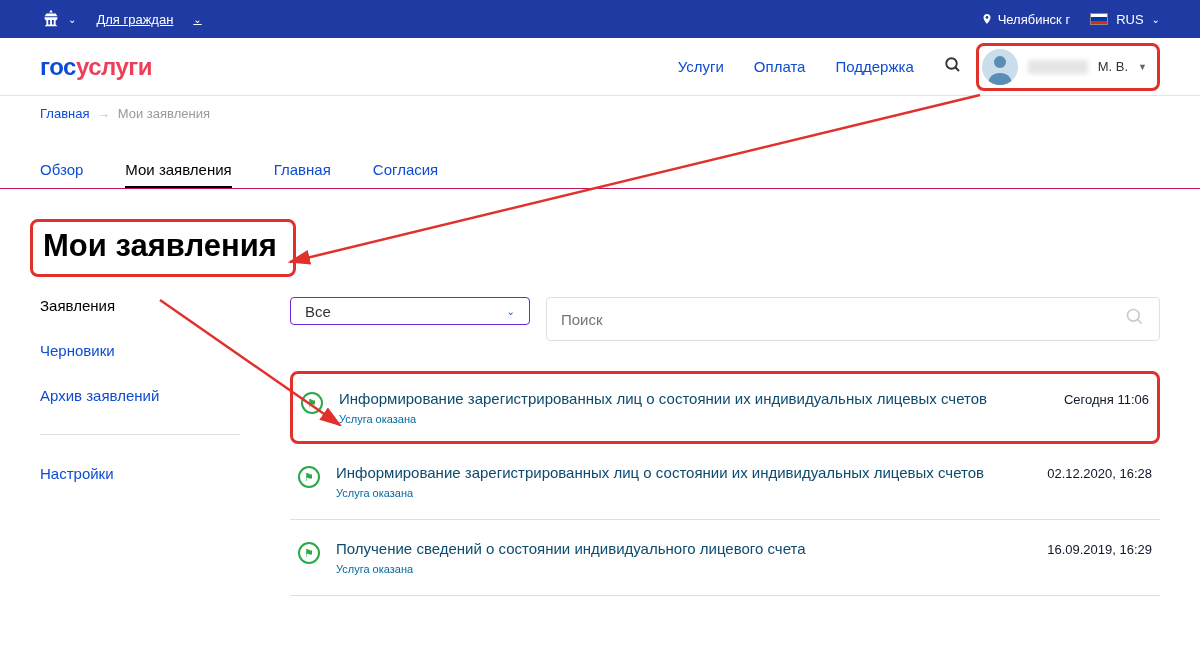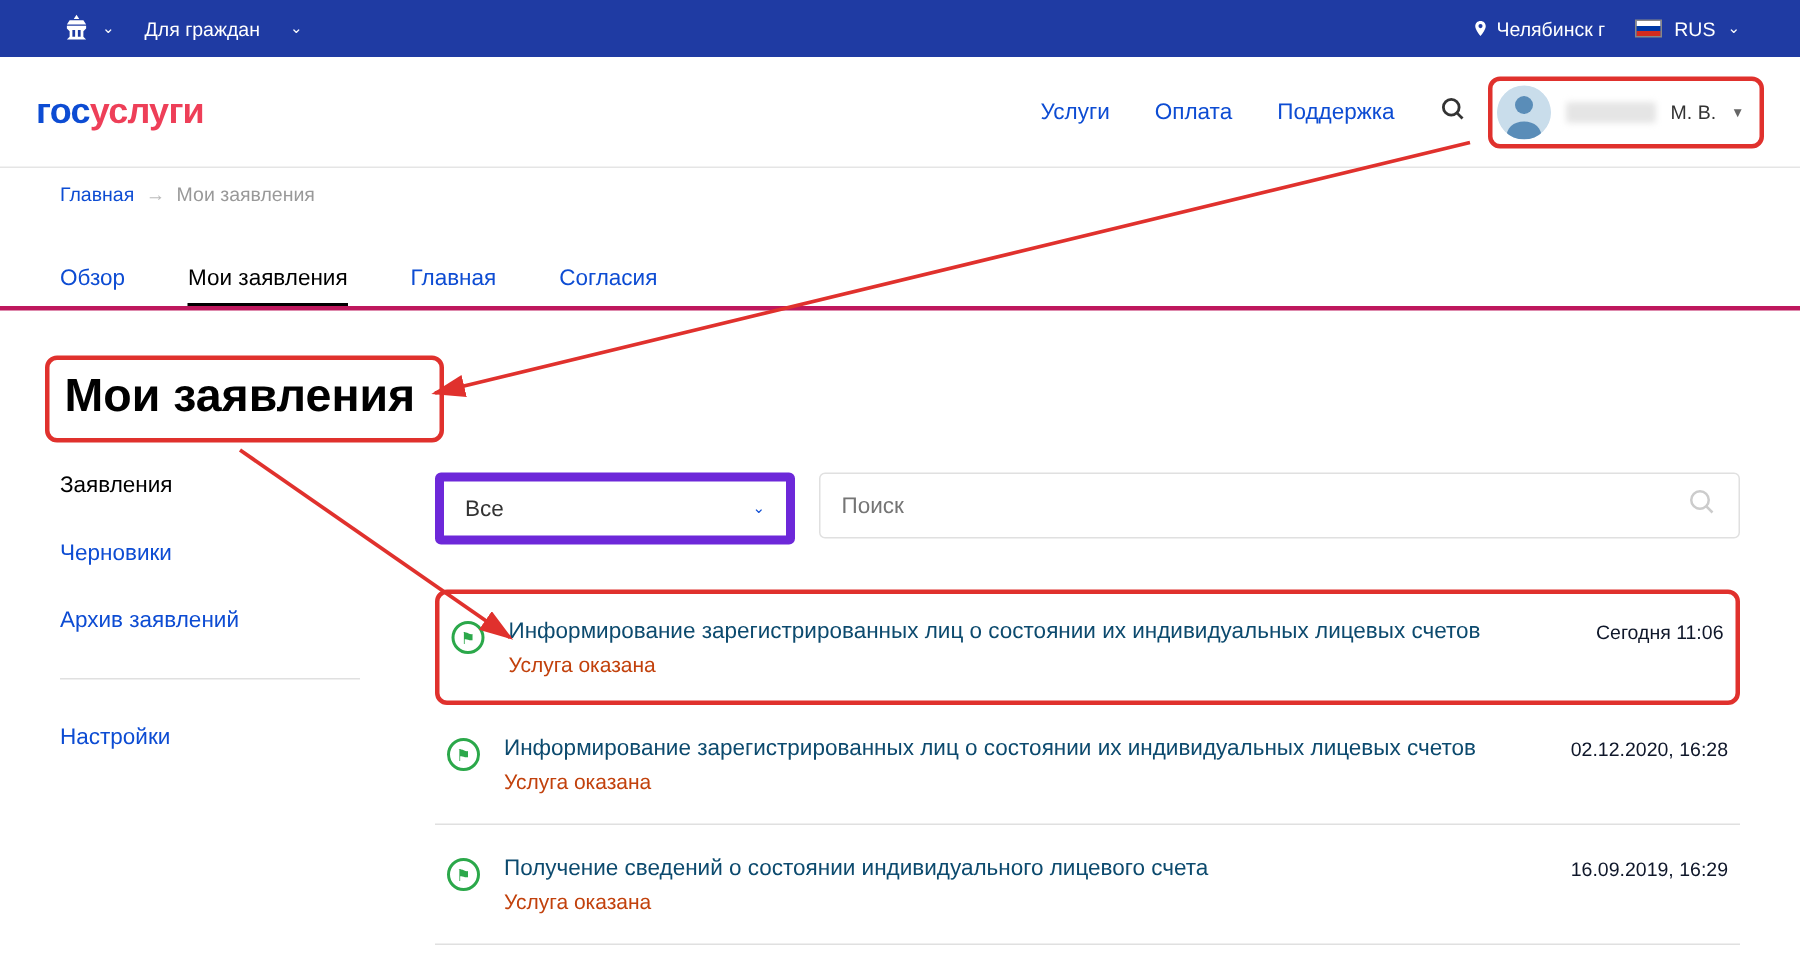--- a/index.html
+++ b/index.html
@@ -6,82 +6,82 @@
 body { font-family: -apple-system, BlinkMacSystemFont, "Segoe UI", Arial, sans-serif; background: #fff; width: 1200px; height: 646px; overflow: hidden; position: relative; }
 
 .topbar { background: #1f3ba3; height: 38px; display: flex; align-items: center; padding: 0 40px; color: #fff; font-size: 13px; }
 .topbar-left { display: flex; align-items: center; gap: 20px; }
 .topbar-right { margin-left: auto; display: flex; align-items: center; gap: 20px; }
 .emblem { display: flex; align-items: center; gap: 6px; }
 .chevron { font-size: 10px; }
 .loc { display: flex; align-items: center; gap: 5px; }
 .flag { width: 18px; height: 12px; display: inline-block; background: linear-gradient(to bottom, #fff 33%, #0039a6 33%, #0039a6 66%, #d52b1e 66%); border: 1px solid #888; }
 
-.header { display: flex; align-items: center; padding: 14px 24px; border-bottom: 1px solid #e5e5e5; height: 74px; }
+.header { display: flex; align-items: center; padding: 14px 40px; border-bottom: 1px solid #e5e5e5; height: 58px; }
 .logo { font-size: 24px; font-weight: 600; letter-spacing: -0.5px; }
 .logo .b { color: #0d4cd3; }
 .logo .r { color: #ee3f58; }
 .nav { margin-left: auto; display: flex; align-items: center; gap: 30px; font-size: 15px; color: #0d4cd3; }
 .nav-item { cursor: pointer; }
 .search-ic { color: #333; }
 .user-box { margin-left: 14px; display: flex; align-items: center; gap: 10px; border: 3px solid #e0312d; border-radius: 8px; padding: 3px 10px 3px 3px; }
 .avatar { width: 36px; height: 36px; border-radius: 50%; background: #d9e6f2; display: flex; align-items: center; justify-content: center; overflow: hidden; }
 .avatar svg { width: 100%; height: 100%; }
 .user-blur { width: 60px; height: 14px; background: #e5e5e5; filter: blur(2px); border-radius: 2px; }
 .user-n { font-size: 13px; color: #333; }
 
 .crumbs { padding: 10px 40px; font-size: 13px; color: #999; }
 .crumbs .h { color: #0d4cd3; }
 .arrow { margin: 0 4px; color: #bbb; }
 
-.tabs { display: flex; gap: 42px; padding: 30px 40px 0 40px; border-bottom: 3px solid #be185d; font-size: 15px; }
+.tabs { display: flex; gap: 42px; padding: 30px 40px 0 40px; border-bottom: 1px solid #be185d; font-size: 15px; }
 .tab { padding-bottom: 8px; color: #0d4cd3; cursor: pointer; }
 .tab.active { color: #000; border-bottom: 2px solid #000; font-weight: 500; }
 
 .title-box { margin: 30px 0 0 30px; display: inline-block; border: 3px solid #e0312d; border-radius: 8px; padding: 6px 16px 10px 10px; }
 .title { font-size: 31px; font-weight: 700; }
 
 .content { display: flex; padding: 20px 40px 0 40px; gap: 50px; }
 .side { width: 200px; display: flex; flex-direction: column; gap: 28px; font-size: 15px; }
 .side-item { color: #0d4cd3; cursor: pointer; }
 .side-item.a { color: #000; font-weight: 500; }
 .side-sep { height: 1px; background: #e0e0e0; margin: 2px 0; }
 
 .main { flex: 1; }
 .filters { display: flex; gap: 16px; margin-bottom: 30px; }
-.sel { flex: 0 0 240px; height: 48px; border: 6px solid #6d28d9; border-radius: 4px; display: flex; align-items: center; padding: 0 14px; font-size: 15px; color: #333; cursor: pointer; justify-content: flex-end; }
+.sel { flex: 0 0 240px; height: 28px; border: 1px solid #6d28d9; border-radius: 4px; display: flex; align-items: center; padding: 0 14px; font-size: 15px; color: #333; cursor: pointer; justify-content: flex-end; }
 .sel .chevron { margin-left: auto; color: #0d4cd3; }
 .srch { flex: 1; height: 44px; border: 1px solid #e0e0e0; border-radius: 4px; display: flex; align-items: center; padding: 0 14px; }
 .srch input { border: none; outline: none; flex: 1; font-size: 15px; color: #999; background: transparent; }
 .srch-ic { color: #ccc; }
 
 .list-item { display: flex; align-items: flex-start; gap: 16px; padding: 20px 8px; border-bottom: 1px solid #e0e0e0; }
 .list-item.hl { border: 3px solid #e0312d; border-radius: 8px; padding: 16px 8px; }
 .status-ic { width: 22px; height: 22px; border: 2px solid #2ba84a; border-radius: 50%; display: flex; align-items: center; justify-content: center; color: #2ba84a; font-size: 11px; flex-shrink: 0; margin-top: 2px; }
 .item-body { flex: 1; }
 .item-title { font-size: 15px; color: #0c4a6e; margin-bottom: 6px; }
-.item-sub { font-size: 14px; color: #c2410c; }
+.item-sub { font-size: 11px; color: #0369a1; }
 .item-date { font-size: 13px; color: #0f172a; white-space: nowrap; margin-top: 2px; }
 
 .annot { position: absolute; pointer-events: none; }
 </style>
 </head>
 <body>
 
 
 
 <div class="topbar">
   <div class="topbar-left">
     <div class="emblem">
       <svg width="22" height="22" viewBox="0 0 24 24" fill="#fff">
           <path d="M12 2l2 3h-4l2-3zm-5 4h10l2 3H5l2-3zm-2 4h14v2l-2 2v4l2 2H5l2-2v-4l-2-2v-2zm4 3v5h2v-5H9zm4 0v5h2v-5h-2z"></path>
         </svg>
       <span class="chevron">⌄</span>
     </div>
-    <div style="display:flex;align-items:center;gap:20px;">
+    <div style="display:flex;align-items:center;gap:20px;text-decoration:underline;">
       <span>Для граждан</span>
       <span class="chevron">⌄</span>
     </div>
   </div>
   <div class="topbar-right">
     <div class="loc">
       <svg width="12" height="14" viewBox="0 0 24 24" fill="#fff">
           <path d="M12 2C8 2 5 5 5 9c0 5 7 13 7 13s7-8 7-13c0-4-3-7-7-7zm0 9.5A2.5 2.5 0 1112 6a2.5 2.5 0 010 5.5z"></path>
         </svg>
       <span>Челябинск г</span>

